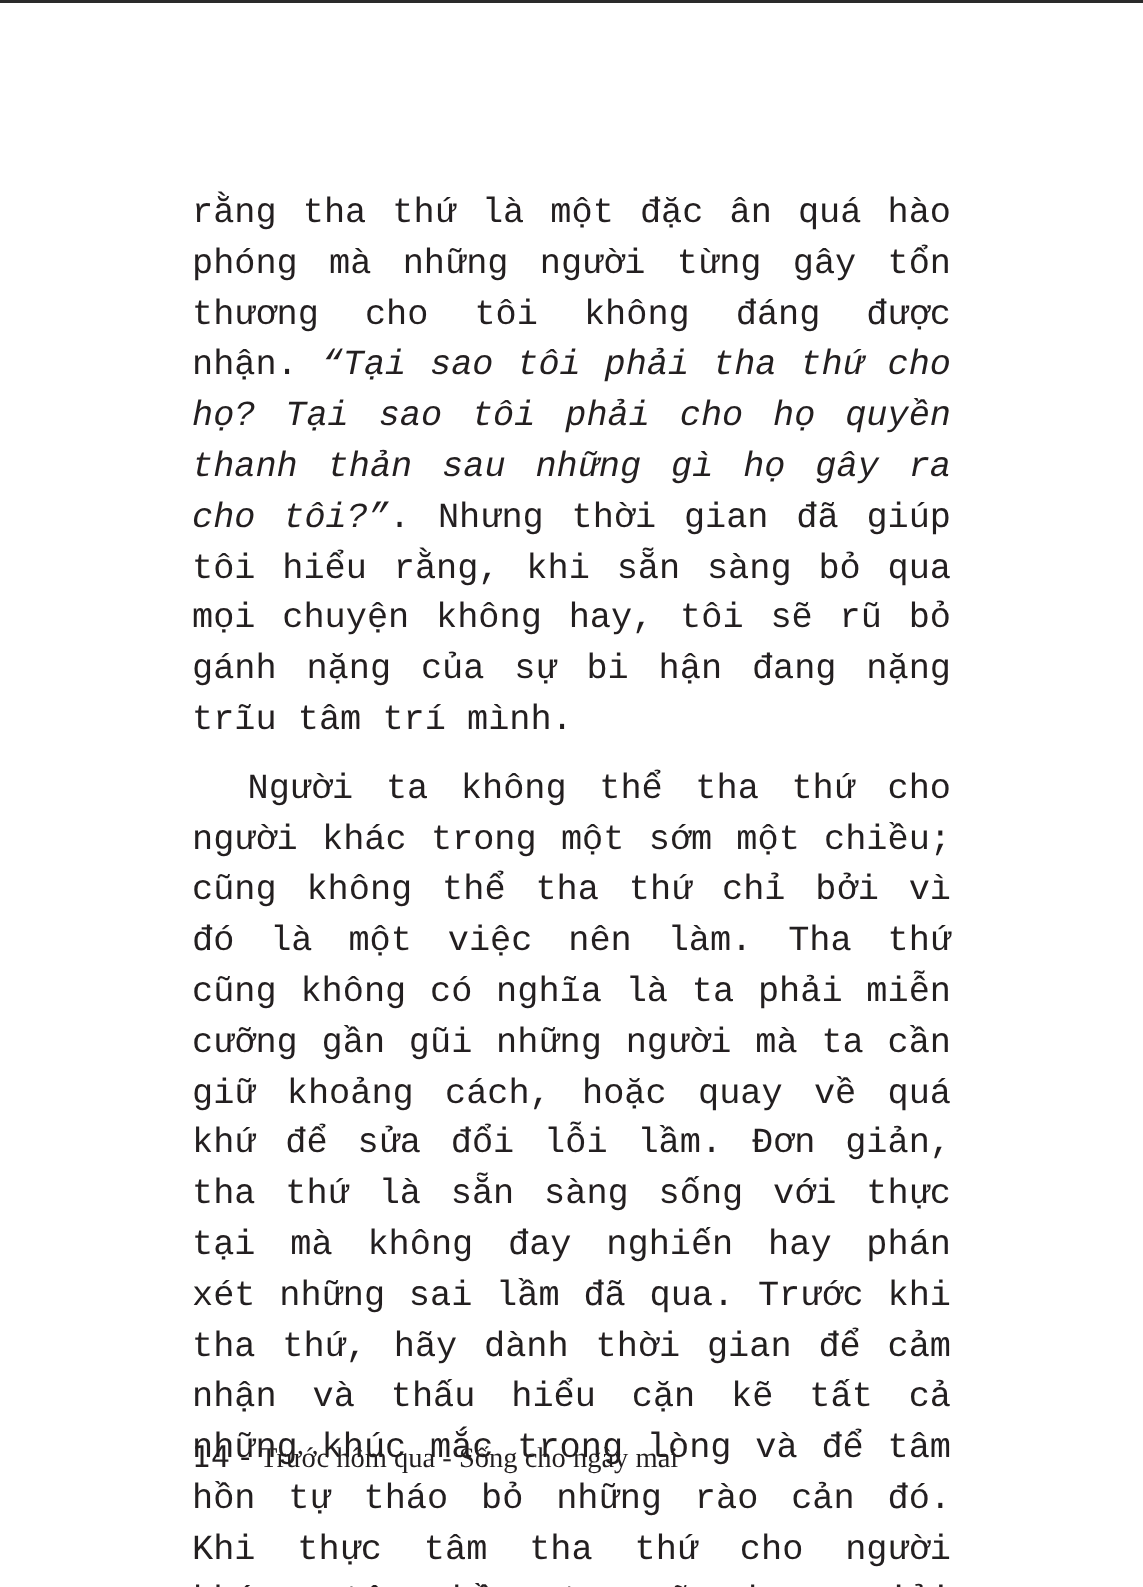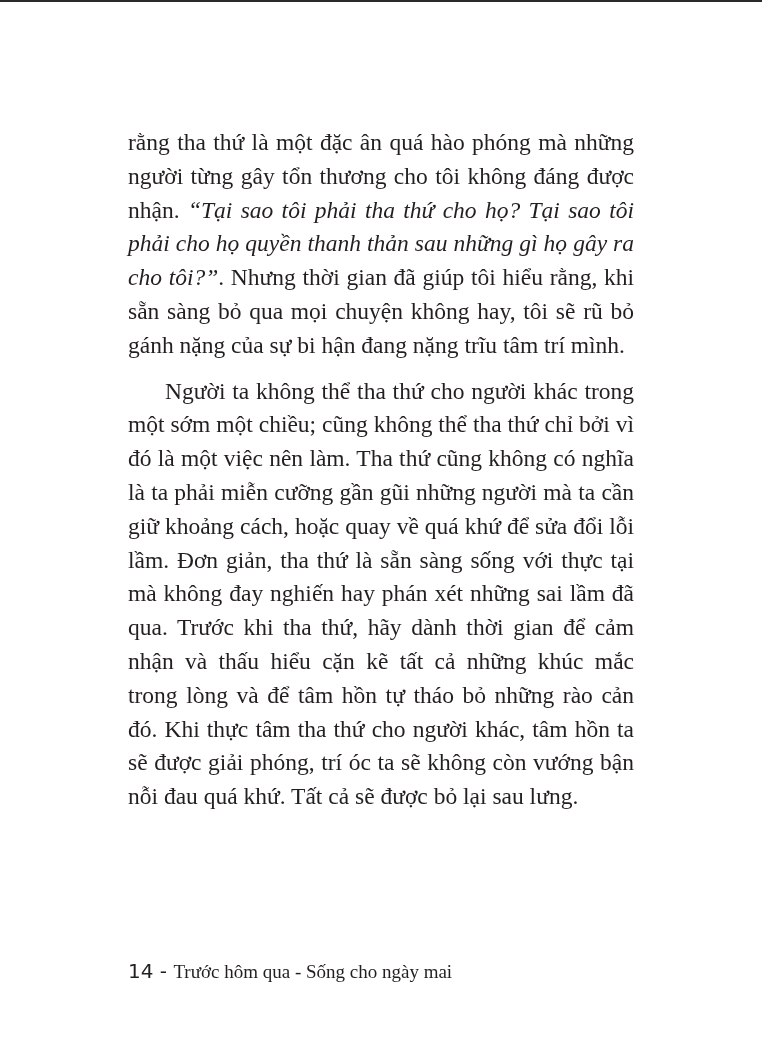--- a/index.html
+++ b/index.html
@@ -27,20 +27,21 @@
     position: absolute;
     left: 128px;
     top: 126px;
     width: 506px;
     font-size: 23.5px;
     line-height: 33.8px;
     text-align: justify;
   }
   .page-body p {
     margin: 0;
+    font-family: Liberation Mono, monospace;
   }
   .page-body p + p {
     margin-top: 12px;
   }
   .indent {
     text-indent: 37px;
   }
   .last-line {
     text-align-last: left;
   }

